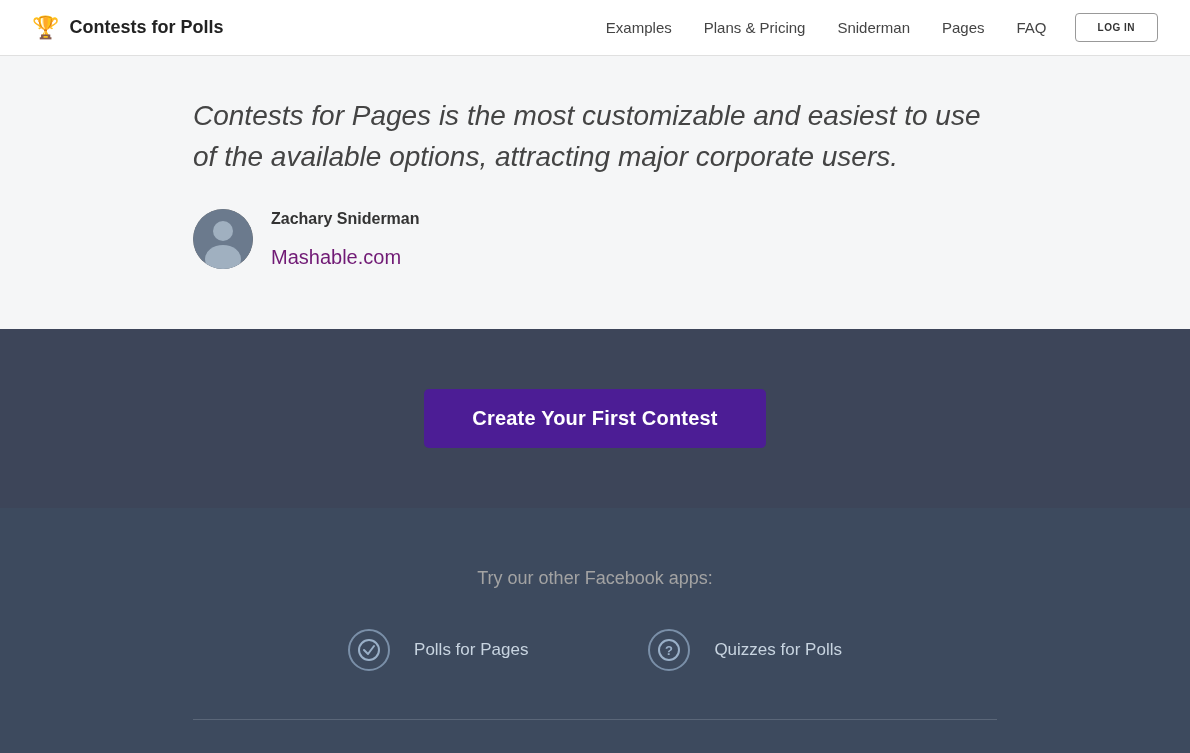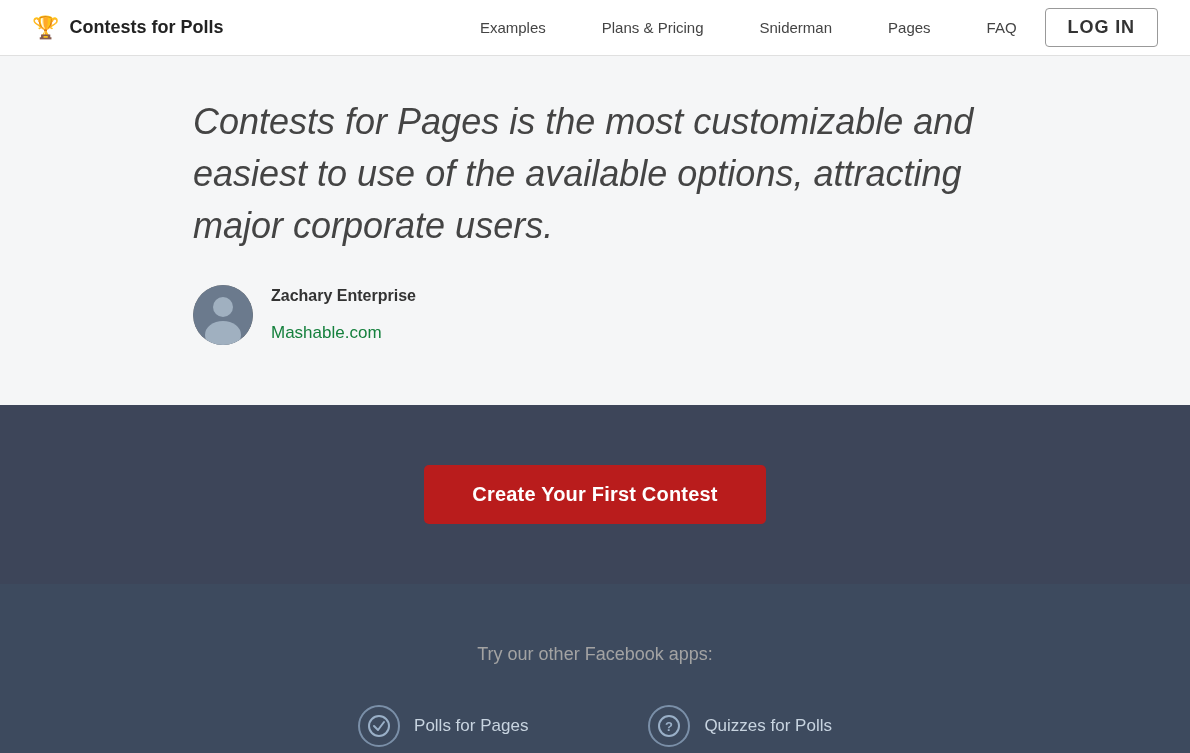--- a/index.html
+++ b/index.html
@@ -33,56 +33,56 @@
       font-size: 18px;
       flex: 1;
     }
     .trophy-icon {
       font-size: 22px;
       color: #333;
     }
     .nav-links {
       display: flex;
       align-items: center;
-      gap: 56px;
+      gap: 32px;
       list-style: none;
     }
     .nav-links a {
       text-decoration: none;
       color: #444;
       font-size: 15px;
       font-weight: 500;
     }
     .nav-login {
       margin-left: 28px;
       padding: 8px 22px;
       border: 1px solid #999;
       border-radius: 4px;
       background: #fff;
       color: #333;
-      font-size: 18px;
+      font-size: 10px;
       font-weight: 600;
       letter-spacing: 0.05em;
       cursor: pointer;
     }
 
     
     .hero-section {
       margin-top: 56px;
       background: #f5f6f7;
       padding: 40px 0 60px 0;
       min-height: 265px;
     }
     .hero-inner {
       max-width: 900px;
       margin: 0 auto;
       padding: 0 48px;
     }
     .testimonial-text {
-      font-size: 36px;
+      font-size: 28px;
       font-style: italic;
       color: #444;
       line-height: 1.45;
       margin-bottom: 32px;
     }
     .testimonial-author {
       display: flex;
       align-items: center;
       gap: 18px;
     }
@@ -108,35 +108,35 @@
       color: #fff;
       font-size: 22px;
       font-weight: 700;
     }
     .author-info .author-name {
       font-size: 16px;
       font-weight: 600;
       color: #333;
     }
     .author-info .author-source {
-      font-size: 17px;
-      color: #15803d;
+      font-size: 20px;
+      color: #701a75;
       margin-top: 18px;
     }
 
     
     .cta-section {
       background: #3d4559;
       padding: 60px 0;
       text-align: center;
     }
     .cta-btn {
       display: inline-block;
       padding: 18px 48px;
-      background: #b91c1c;
+      background: #4c1d95;
       color: #fff;
       font-size: 20px;
       font-weight: 600;
       border: none;
       border-radius: 5px;
       cursor: pointer;
       text-decoration: none;
       letter-spacing: 0.01em;
       text-align: center;
     }
@@ -160,21 +160,21 @@
     }
     .apps-grid {
       display: flex;
       justify-content: center;
       gap: 120px;
       margin-bottom: 48px;
     }
     .app-item {
       display: flex;
       align-items: center;
-      gap: 14px;
+      gap: 24px;
       cursor: pointer;
     }
     .app-icon {
       width: 42px;
       height: 42px;
       border-radius: 50%;
       border: 2px solid #7a8fa8;
       display: flex;
       align-items: center;
       justify-content: center;
@@ -233,21 +233,21 @@
       <div class="avatar">
         <div class="avatar-placeholder">
           <svg width="60" height="60" viewBox="0 0 60 60" xmlns="http://www.w3.org/2000/svg">
             <circle cx="30" cy="30" r="30" fill="#6b7a8d"></circle>
             <circle cx="30" cy="22" r="10" fill="#a0b0c0"></circle>
             <ellipse cx="30" cy="50" rx="18" ry="14" fill="#a0b0c0"></ellipse>
           </svg>
         </div>
       </div>
       <div class="author-info">
-        <div class="author-name">Zachary Enterprise</div>
+        <div class="author-name">Zachary Sniderman</div>
         <div class="author-source">Mashable.com</div>
       </div>
     </div>
   </div>
 </section>
 
 <section class="cta-section">
   <button class="cta-btn">Create Your First Contest</button>
 </section>
 

